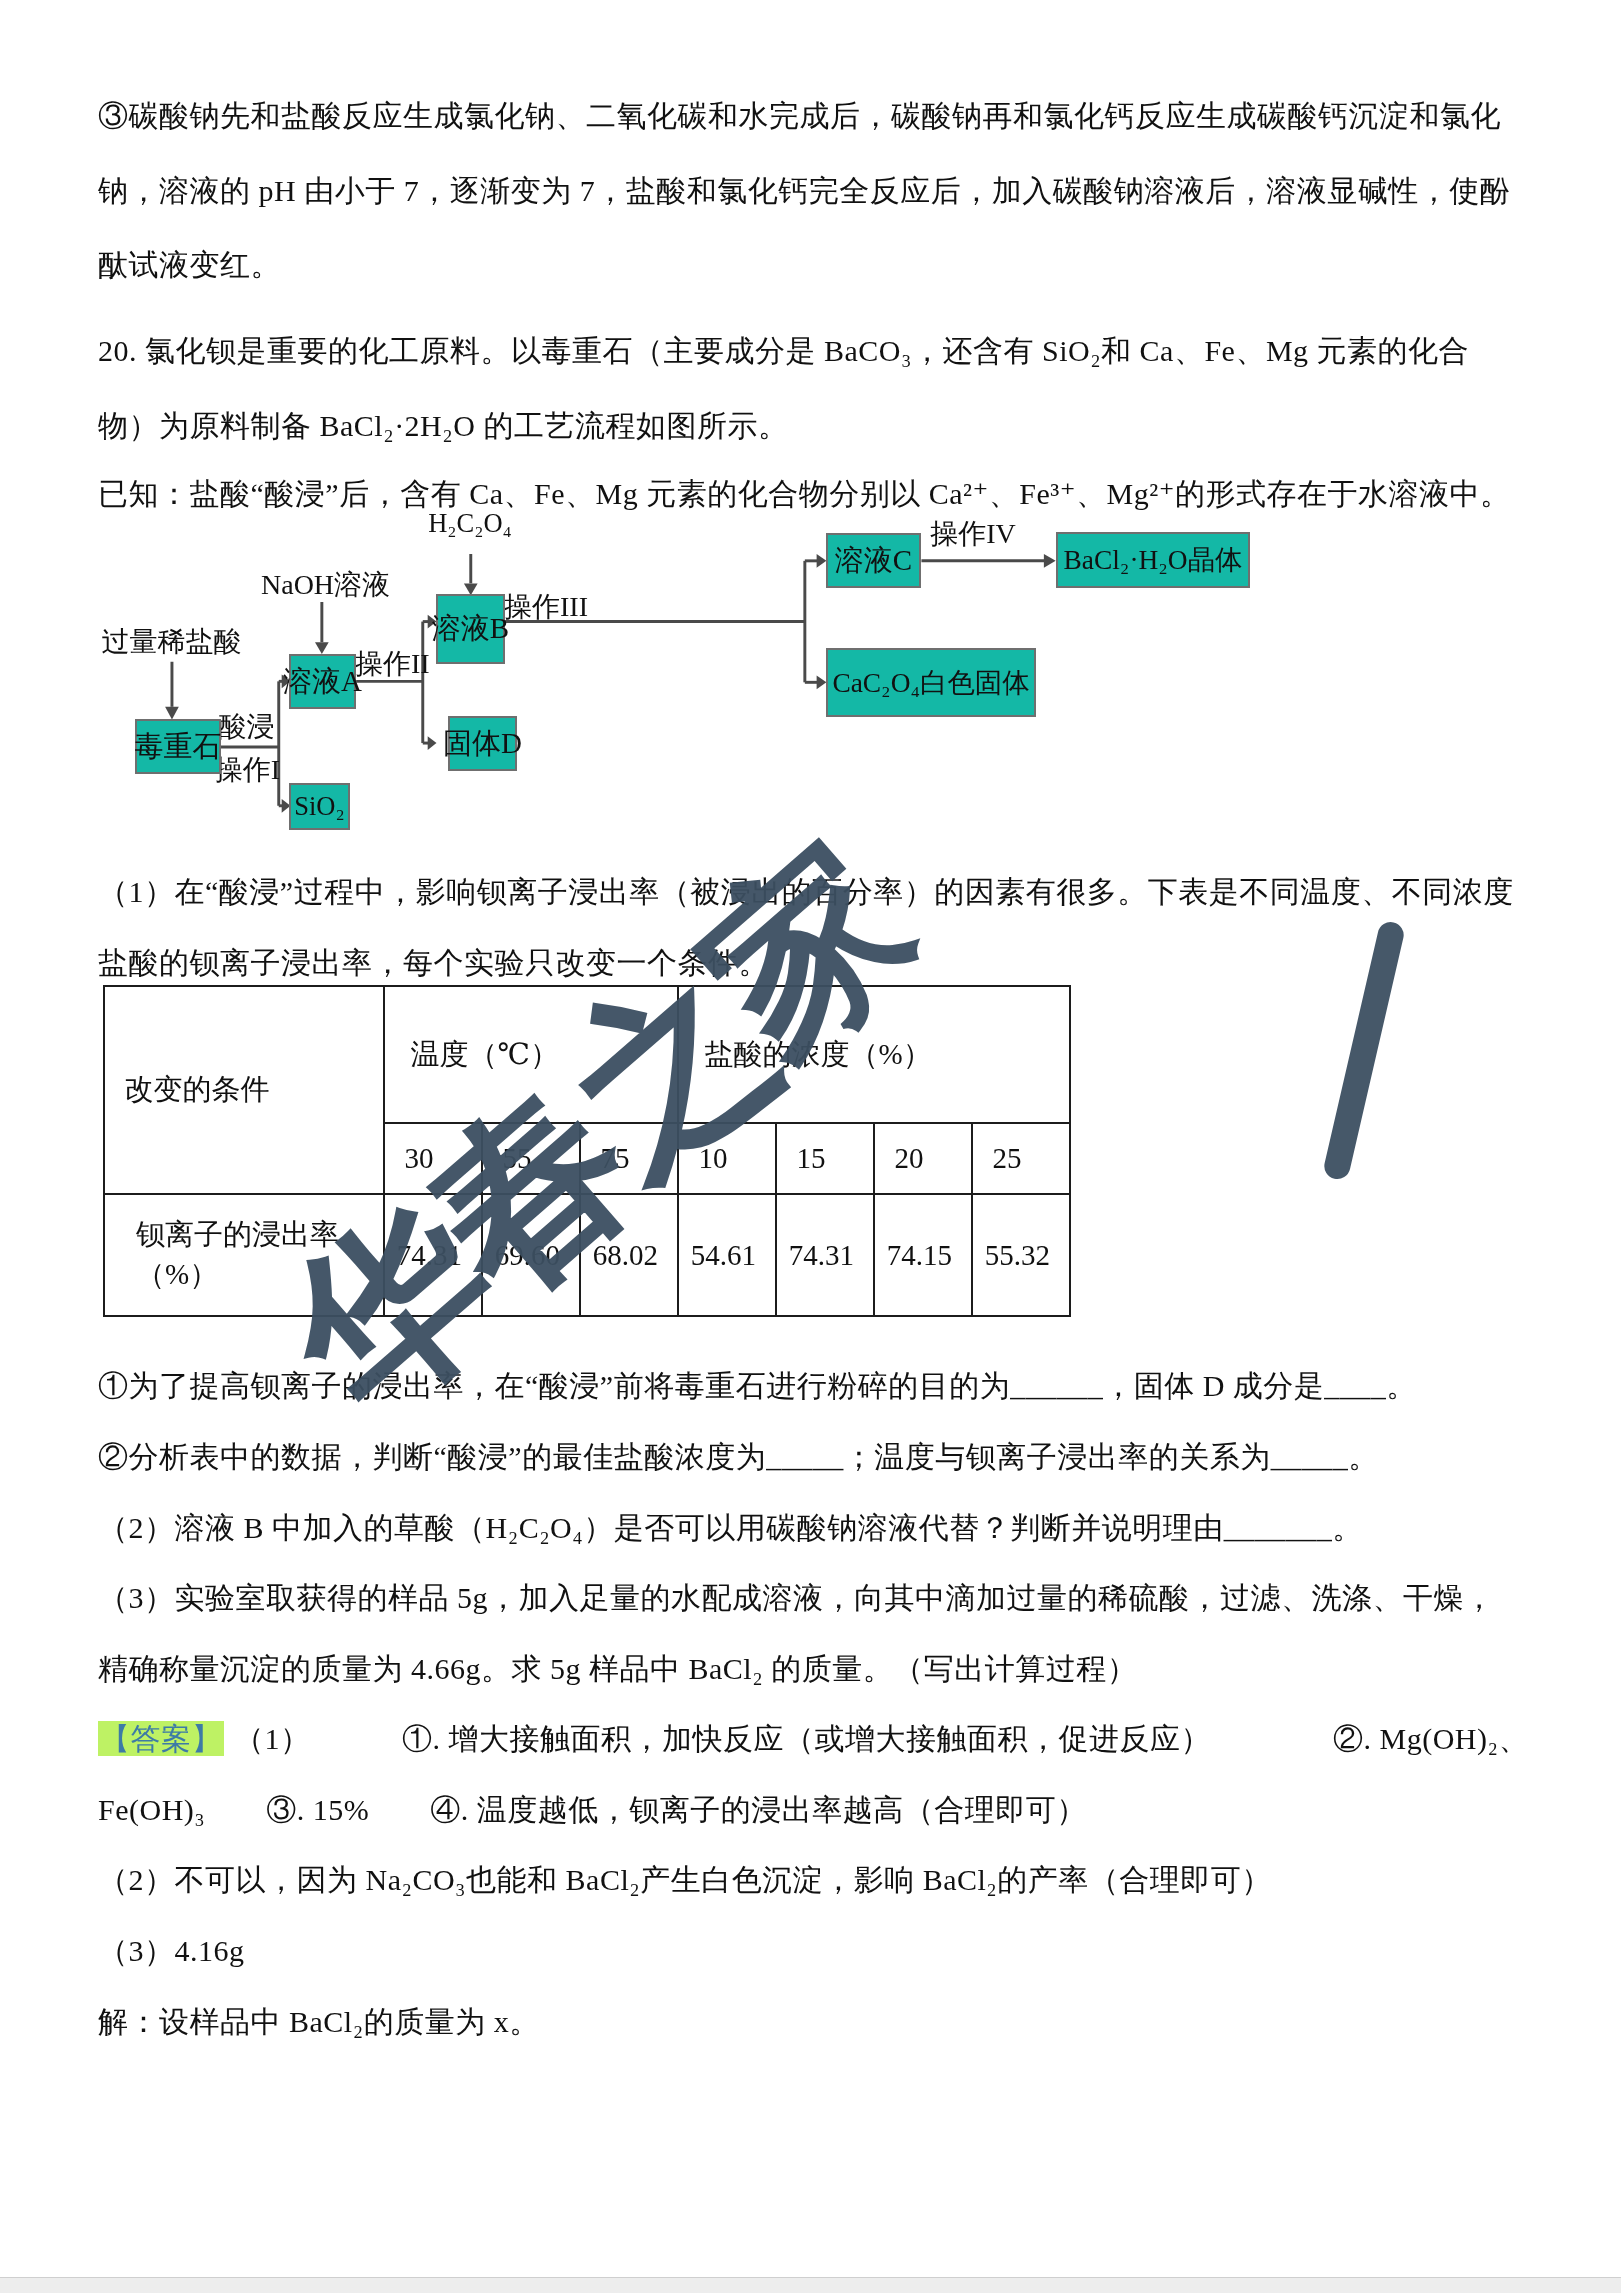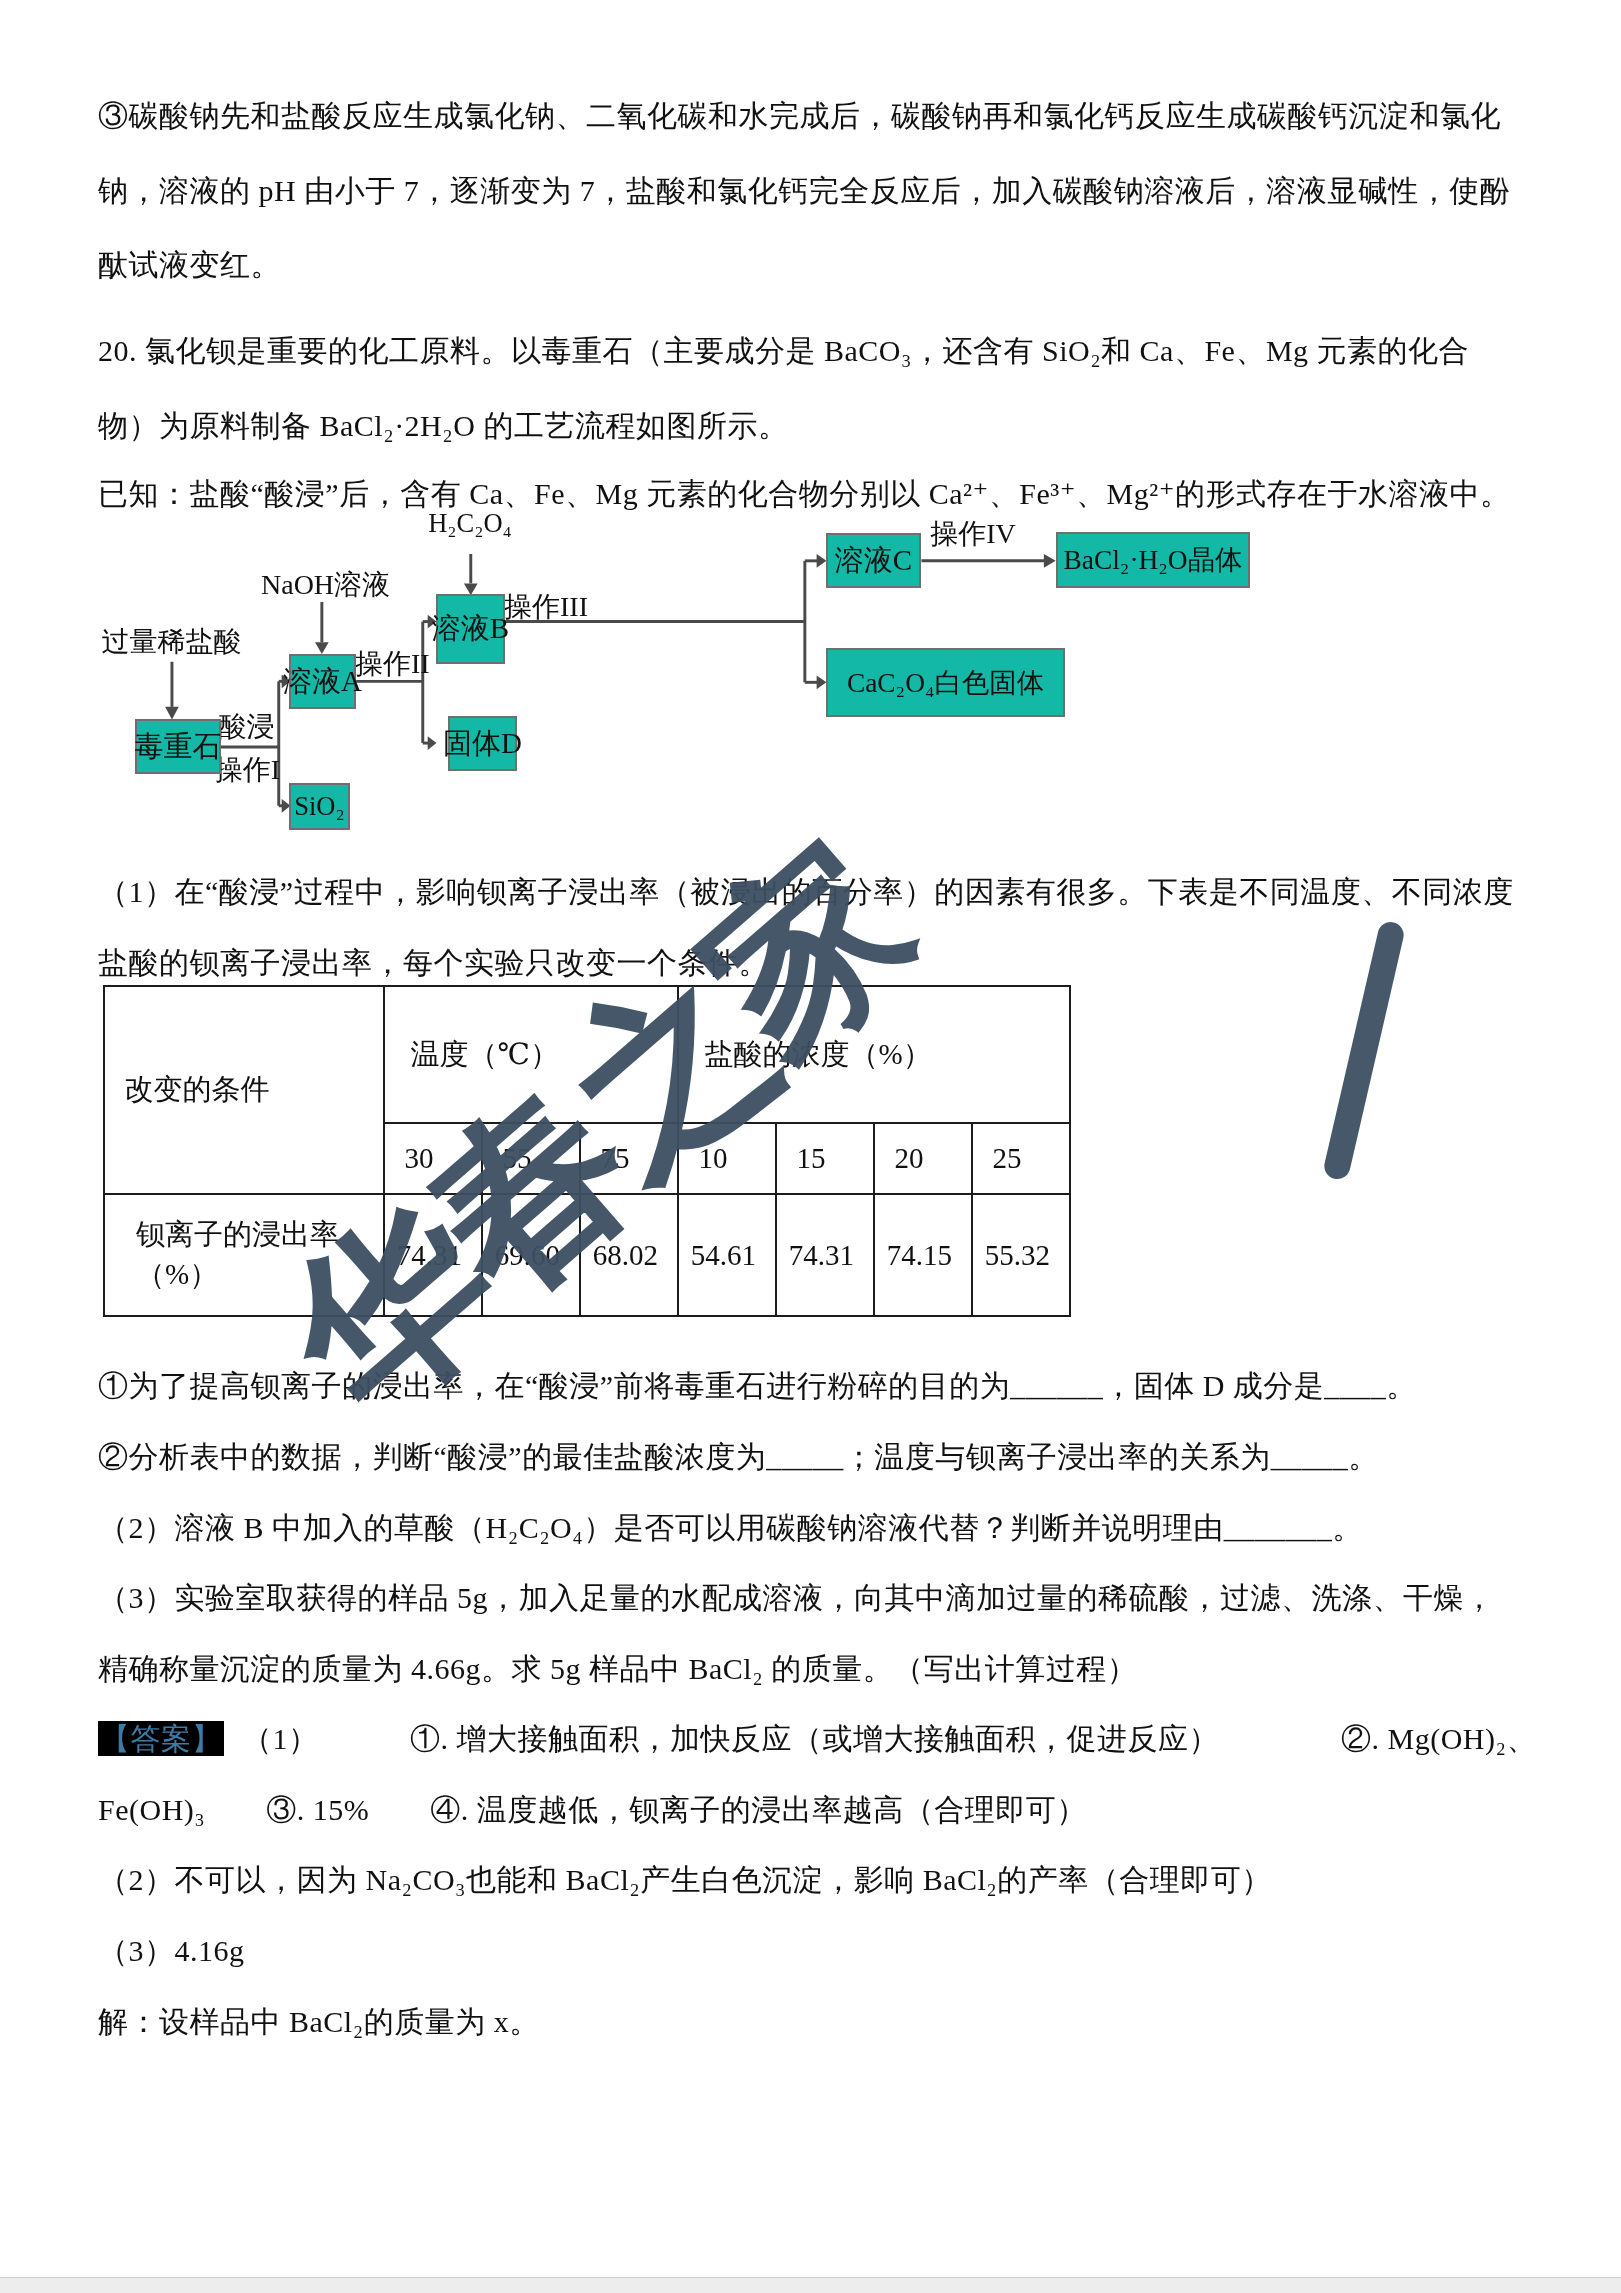--- a/index.html
+++ b/index.html
@@ -6,21 +6,21 @@
   body{
     width:1621px;height:2294px;position:relative;background:#ffffff;
     font-family:"Liberation Serif","DejaVu Serif",serif;color:#111;
     overflow:hidden;
   }
   .tline{
     position:absolute;left:98px;font-size:30px;line-height:43px;
     white-space:nowrap;letter-spacing:0.5px;
   }
   .ansLabel{
-    color:#3d7ba6;background:#000000;padding:1px 2px;margin-right:18px;
+    color:#3d7ba6;background:#bef264;padding:1px 2px;margin-right:10px;
   }
   
   #diagram{position:absolute;left:98px;top:505px;width:1206px;height:338px;}
   .fbox{
     position:absolute;border:2.9px solid #6f6f6f;background:#14b8a6;
     display:flex;align-items:center;justify-content:center;
     font-size:29px;white-space:nowrap;box-sizing:border-box;
   }
   .flabel{
     position:absolute;font-size:28px;text-align:center;white-space:nowrap;
@@ -111,21 +111,21 @@
   <div class="flabel" style="left:257px;top:140px;width:73px">操作II</div>
   <div class="flabel" style="left:406px;top:83px;width:84px">操作III</div>
   <div class="flabel" style="left:828px;top:9.8px;width:94px">操作IV</div>
 
   <div class="fbox" style="left:37px;top:214px;width:86px;height:55px">毒重石</div>
   <div class="fbox" style="left:191px;top:149px;width:67px;height:55px">溶液A</div>
   <div class="fbox" style="left:191px;top:278px;width:61px;height:47px;font-size:26.5px">SiO₂</div>
   <div class="fbox" style="left:338px;top:89px;width:69px;height:70px">溶液B</div>
   <div class="fbox" style="left:350px;top:211px;width:69px;height:55px">固体D</div>
   <div class="fbox" style="left:728px;top:28px;width:95px;height:55px">溶液C</div>
-  <div class="fbox" style="left:728px;top:143px;width:239px;height:69px;font-size:27.4px">CaC₂O₄白色固体</div>
+  <div class="fbox" style="left:728px;top:143px;width:210px;height:69px;font-size:27.4px">CaC₂O₄白色固体</div>
   <div class="fbox" style="left:958px;top:26.5px;width:194px;height:56px;font-size:27.4px">BaCl₂·H₂O晶体</div>
 </div>
 
 <div class="tline" style="top:870px">（1）在“酸浸”过程中，影响钡离子浸出率（被浸出的百分率）的因素有很多。下表是不同温度、不同浓度</div>
 <div class="tline" style="top:941px">盐酸的钡离子浸出率，每个实验只改变一个条件。</div>
 
 <table id="leach-table">
   <colgroup>
     <col style="width:280px">
     <col style="width:98px">

